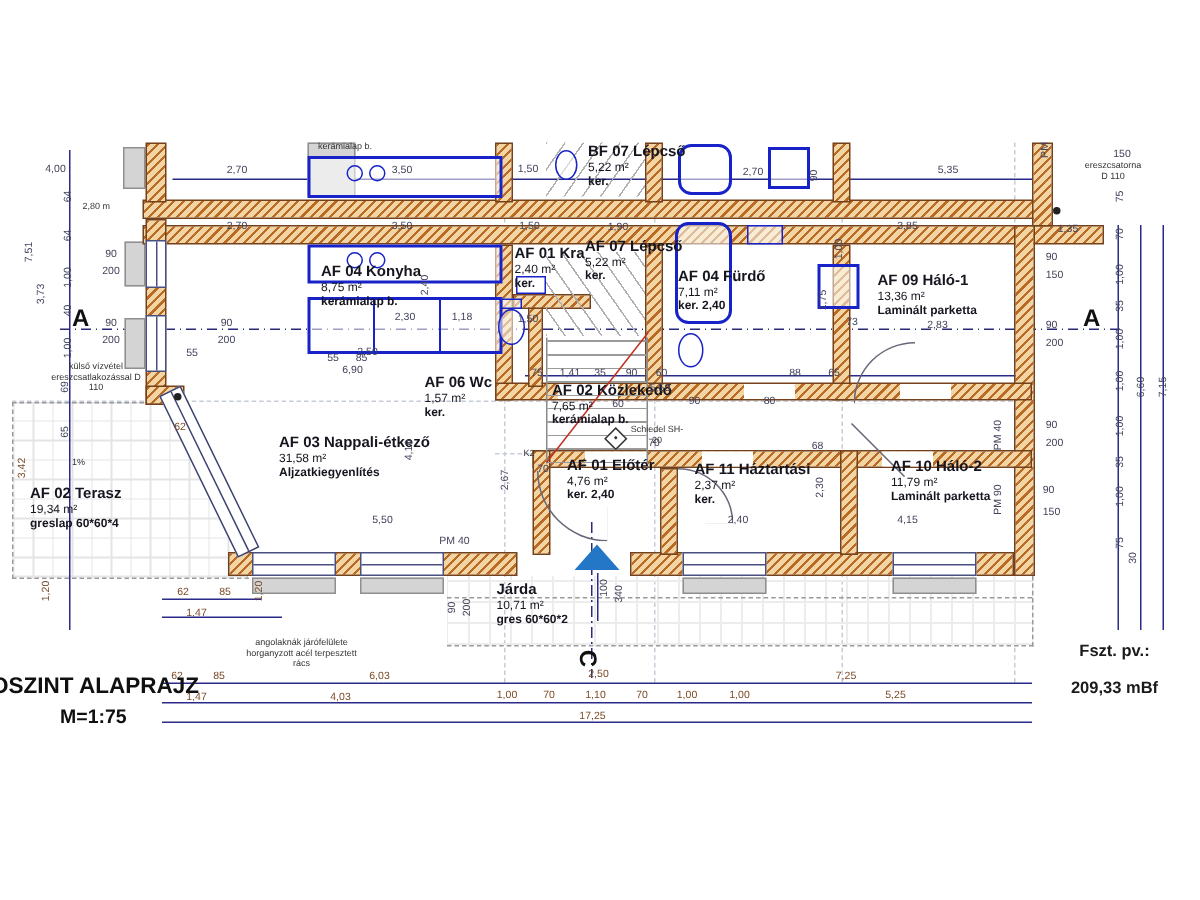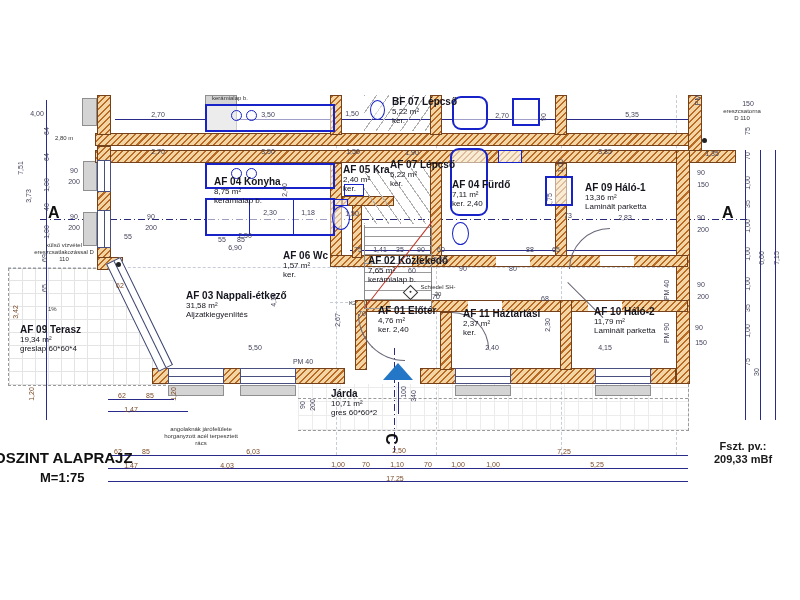--- a/index.html
+++ b/index.html
@@ -51,21 +51,21 @@
         background-image:linear-gradient(#3c4370,#3c4370);background-size:1px 100%;background-position:center;background-repeat:no-repeat;}
   .jard{position:absolute;left:298px;top:384px;width:390px;height:46px;z-index:1;
         background:repeating-linear-gradient(90deg,#ececec 0 1px,transparent 1px 14px),
                    repeating-linear-gradient(0deg,#ececec 0 1px,transparent 1px 14px);
         border-bottom:1px dashed #9a9a9a;border-right:1px dashed #9a9a9a;}
   .jardline{position:absolute;border-top:1px dashed #9a9a9a;height:0;z-index:2;}
   
   .room-label{position:absolute;z-index:7;}
   .rname{display:block;font-weight:bold;font-size:10px;white-space:nowrap;}
   .rarea{display:block;font-size:8px;white-space:nowrap;}
-  .rfin{display:block;font-size:8px;white-space:nowrap;}
+  .rfin{display:block;font-size:8px;white-space:nowrap;font-weight:bold;}
   .dim{position:absolute;font-size:7px;line-height:1;color:#43435c;white-space:nowrap;
        transform:translate(-50%,-50%);z-index:7;}
   .dim.r{transform:translate(-50%,-50%) rotate(-90deg);}
   .dim.br{color:#7c4a26;}
   .note{position:absolute;font-size:6px;line-height:1.2;color:#333;z-index:7;}
   .note.ctr{text-align:center;}
   .marker{position:absolute;font-weight:bold;font-size:16px;color:#101010;z-index:8;}
   .title{position:absolute;font-weight:bold;font-size:15px;color:#101010;white-space:nowrap;z-index:8;}
   .scale{position:absolute;font-weight:bold;font-size:13px;color:#101010;z-index:8;}
   .level{position:absolute;font-weight:bold;font-size:11px;color:#1a1a1a;width:110px;text-align:center;z-index:8;}
@@ -186,36 +186,36 @@
 
   <div class="tri" style="left:383px;top:363px;"></div>
   <div class="dline" style="left:398px;top:382px;width:1px;height:32px;"></div>
 
   <div class="chim" style="left:405px;top:287px;"></div>
   <div class="dot" style="left:702px;top:138px;"></div>
   <div class="dot" style="left:116px;top:262px;"></div>
 
   <div id="roomlayer">
       <div class="room-label" style="left: 20px; top: 324px;">
-        <span class="rname">AF 09 Terasz</span>
+        <span class="rname">AF 02 Terasz</span>
         <span class="rarea">19,34 m²</span>
         <span class="rfin">greslap 60*60*4</span>
       </div>
       <div class="room-label" style="left: 186px; top: 290px;">
         <span class="rname">AF 03 Nappali-étkező</span>
         <span class="rarea">31,58 m²</span>
         <span class="rfin">Aljzatkiegyenlítés</span>
       </div>
       <div class="room-label" style="left: 214px; top: 176px;">
         <span class="rname">AF 04 Konyha</span>
         <span class="rarea">8,75 m²</span>
         <span class="rfin">kerámialap b.</span>
       </div>
       <div class="room-label" style="left: 343px; top: 164px;">
-        <span class="rname">AF 05 Kra</span>
+        <span class="rname">AF 01 Kra</span>
         <span class="rarea">2,40 m²</span>
         <span class="rfin">ker.</span>
       </div>
       <div class="room-label" style="left: 283px; top: 250px;">
         <span class="rname">AF 06 Wc</span>
         <span class="rarea">1,57 m²</span>
         <span class="rfin">ker.</span>
       </div>
       <div class="room-label" style="left: 390px; top: 159px;">
         <span class="rname">AF 07 Lépcső</span>
@@ -384,15 +384,15 @@
       <div class="note ctr" style="left: 34px; top: 242px; width: 60px;">külső vízvétel ereszcsatlakozással D 110</div>
       <div class="note ctr" style="left: 164px; top: 426px; width: 74px;">angolaknák járófelülete horganyzott acél terpesztett rács</div>
       <div class="note" style="left: 48px; top: 306px; width: 16px;">1%</div>
       <div class="note" style="left: 212px; top: 95px; width: 50px;">kerámialap b.</div>
       <div class="note" style="left: 55px; top: 135px; width: 30px;">2,80 m</div>
       <div class="note" style="left: 349px; top: 300px; width: 14px;">K2</div>
     </div>
 
   <div class="title" style="left:-6px;top:449px;">OSZINT ALAPRAJZ</div>
   <div class="scale" style="left:40px;top:470px;">M=1:75</div>
-  <div class="level" style="left:688px;top:440px;">Fszt. pv.:</div>
+  <div class="level" style="left:688px;top:428px;">Fszt. pv.:</div>
   <div class="level" style="left:688px;top:453px;">209,33 mBf</div>
 </div>
 
 </body></html>

